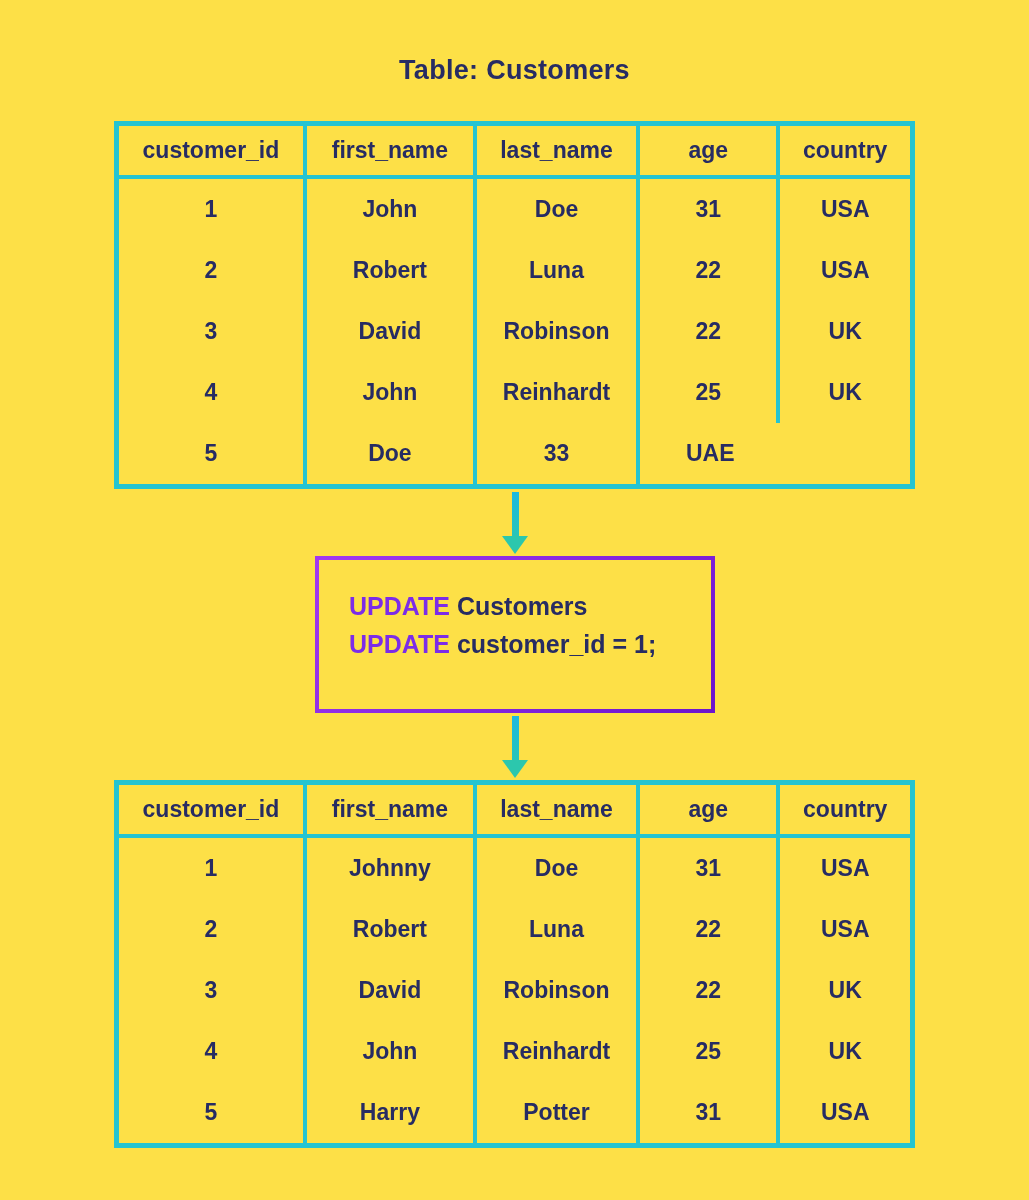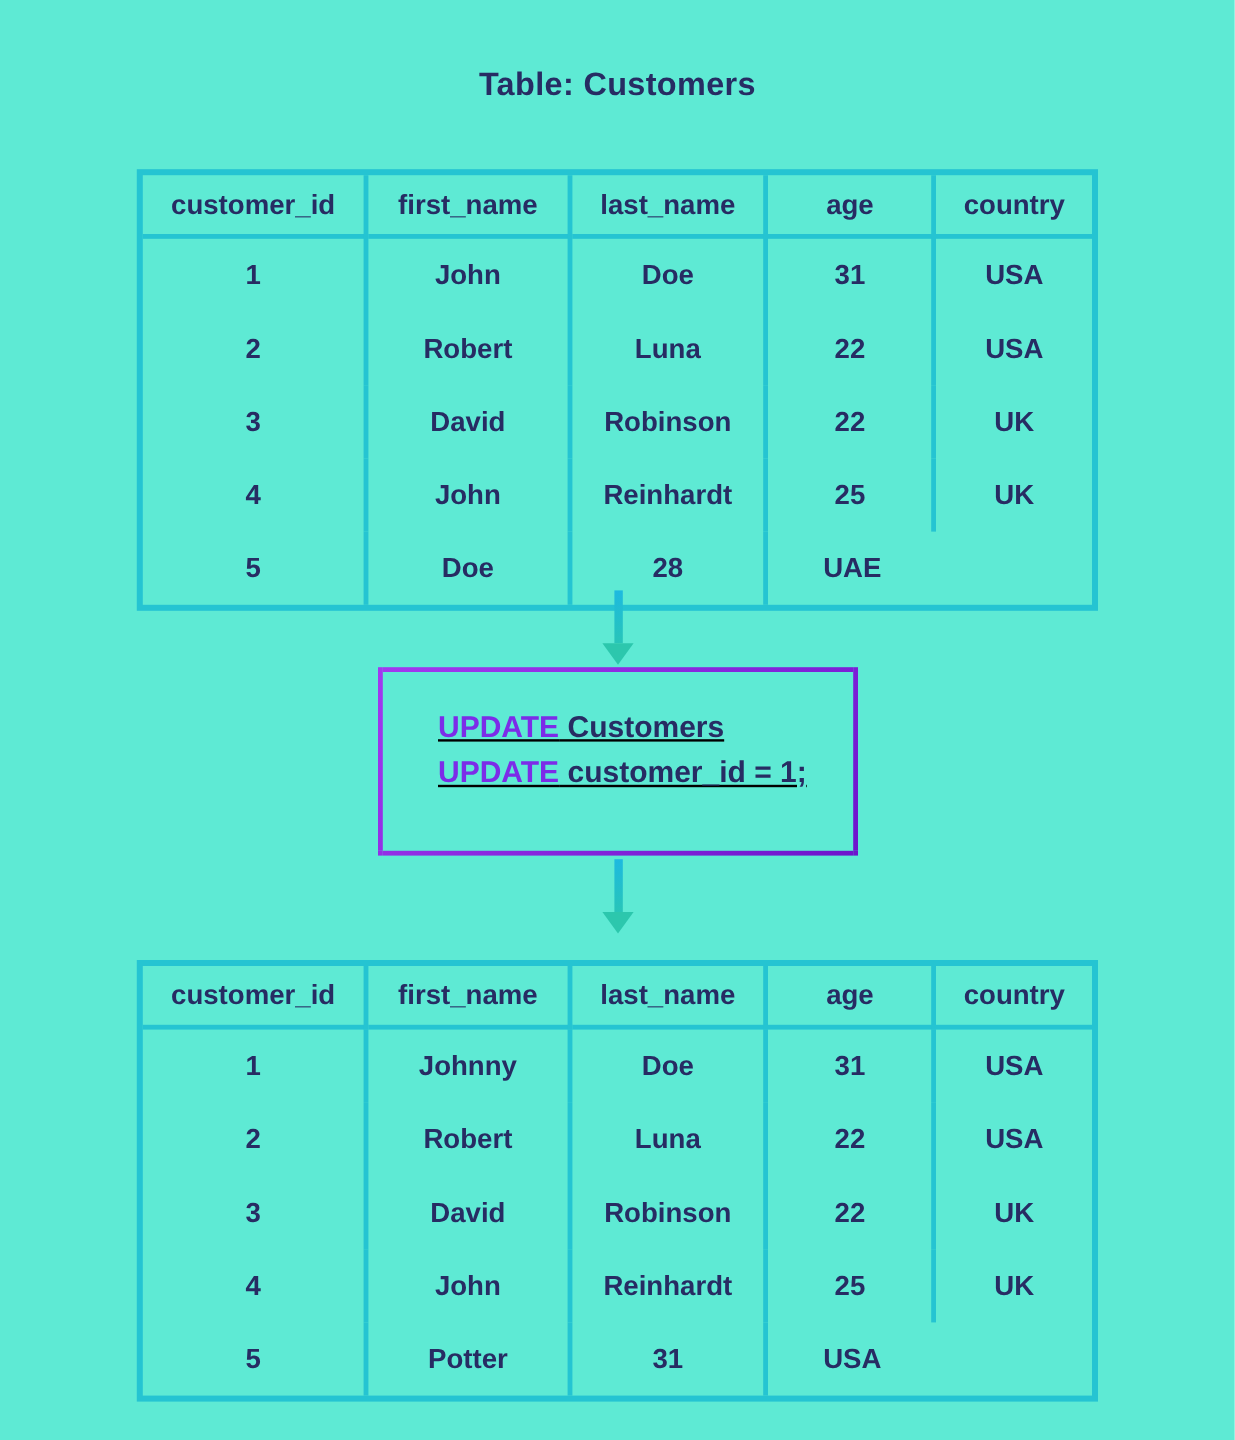--- a/index.html
+++ b/index.html
@@ -1,37 +1,36 @@
 <!DOCTYPE html>
 <html><head>
 <meta charset="utf-8">
 <style>
   html,body{margin:0;padding:0;background:#ffffff;}
   .canvas{
     position:relative;
     width:1029px;height:1200px;
-    background:#5eead4;
+    background:#fde047;
     font-family:"Liberation Sans", sans-serif;
     overflow:hidden;
   }
   .title{
     position:absolute;top:55px;left:0;width:1029px;
     text-align:center;
     font-size:27px;font-weight:700;letter-spacing:.3px;
     color:#272c63;margin:0;
   }
   
   .dtable{
     position:absolute;left:114px;width:801px;height:368px;
     box-sizing:border-box;
     border:5px solid #25c4d2;
     display:grid;
     grid-template-columns:190fr 172fr 165fr 142fr 131fr;
     grid-template-rows:53px repeat(5, 1fr);
-    margin-top:20px;
   }
   .t1{top:121px;}
   .t2{top:780px;}
   .cell{
     display:flex;align-items:center;justify-content:center;
     color:#272c63;font-weight:700;font-size:23px;
     border-right:4px solid #25c4d2;
     box-sizing:border-box;
   }
   .cell.col-last{border-right:none;}
@@ -49,22 +48,21 @@
     border-left:13px solid transparent;
     border-right:13px solid transparent;
     border-top:18px solid #2cc7ad;
   }
   
   .sqlbox{
     position:absolute;left:315px;top:556px;width:400px;height:157px;
     box-sizing:border-box;
     border:4px solid #8a2be2;
     border-image:linear-gradient(135deg,#a239f0,#6d15cc) 1;
-    padding:27px 0 0 46px;
-    text-decoration:underline;
+    padding:27px 0 0 30px;
   }
   .sline{
     font-size:25px;font-weight:700;line-height:38px;
     color:#272c63;white-space:pre;
   }
   .kw{color:#7c2ce8;}
 </style>
 </head>
 <body>
 
@@ -98,21 +96,21 @@
     <div class="cell col-last">UK</div>
 
     <div class="cell">4</div>
     <div class="cell">John</div>
     <div class="cell">Reinhardt</div>
     <div class="cell">25</div>
     <div class="cell col-last">UK</div>
 
     <div class="cell">5</div>
     <div class="cell">Doe</div>
-    <div class="cell">28</div>
+    <div class="cell">33</div>
     <div class="cell col-last">UAE</div>
   </div>
 
   <div class="arrow arrow1">
     <div class="shaft"></div>
     <div class="head"></div>
   </div>
 
   <div class="sqlbox">
     <div class="sline"><span class="kw">UPDATE</span><span> Customers</span></div>
@@ -149,18 +147,19 @@
     <div class="cell">22</div>
     <div class="cell col-last">UK</div>
 
     <div class="cell">4</div>
     <div class="cell">John</div>
     <div class="cell">Reinhardt</div>
     <div class="cell">25</div>
     <div class="cell col-last">UK</div>
 
     <div class="cell">5</div>
+    <div class="cell">Harry</div>
     <div class="cell">Potter</div>
     <div class="cell">31</div>
     <div class="cell col-last">USA</div>
   </div>
 
 </div>
 
 </body></html>

